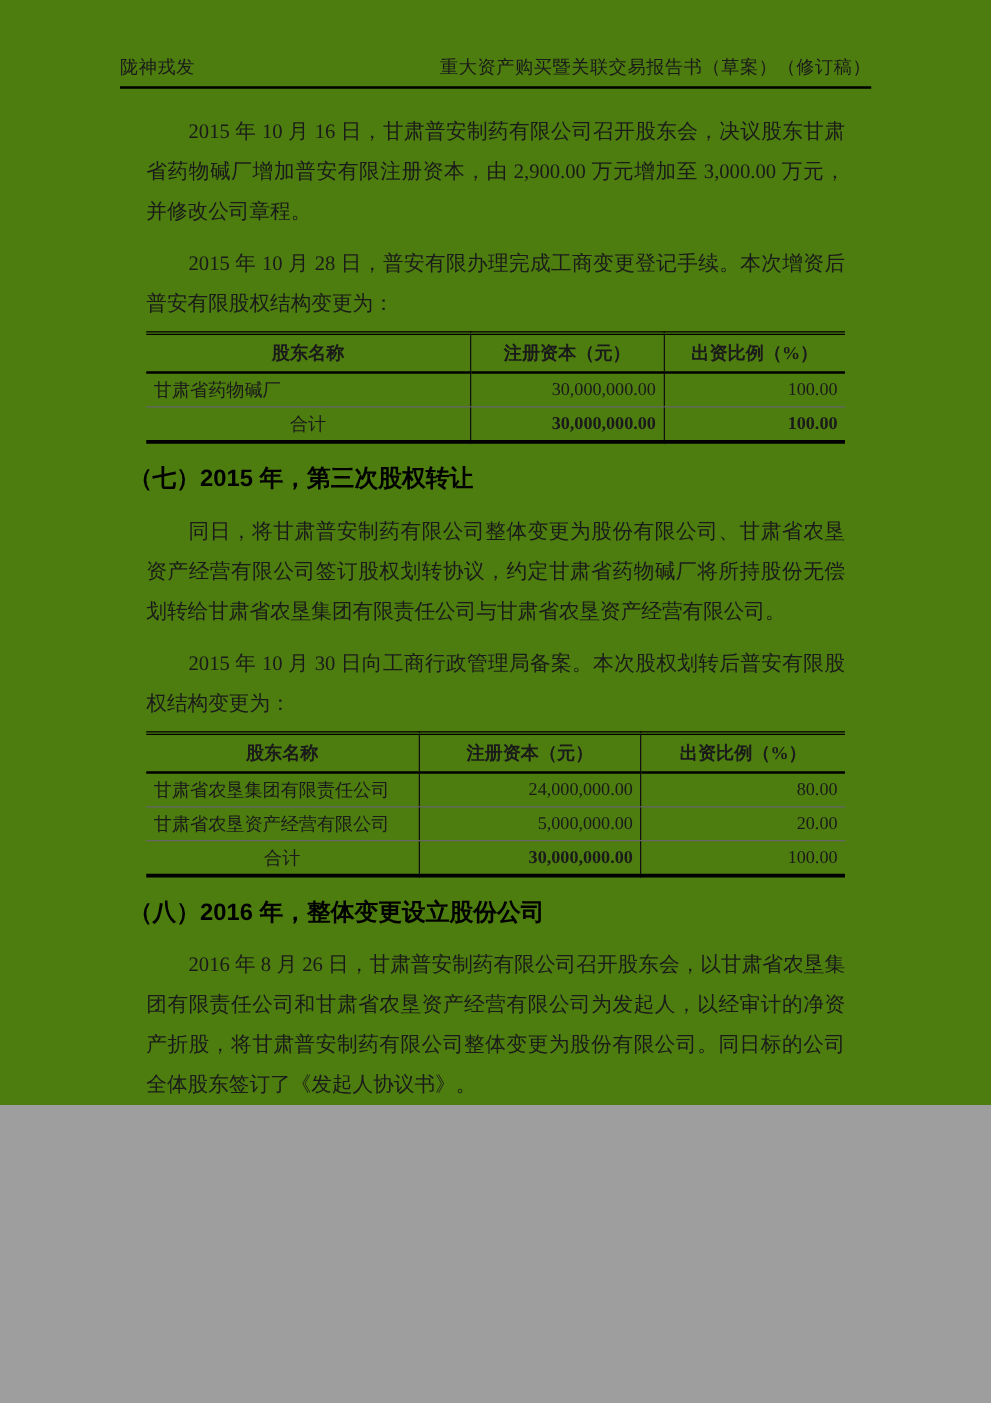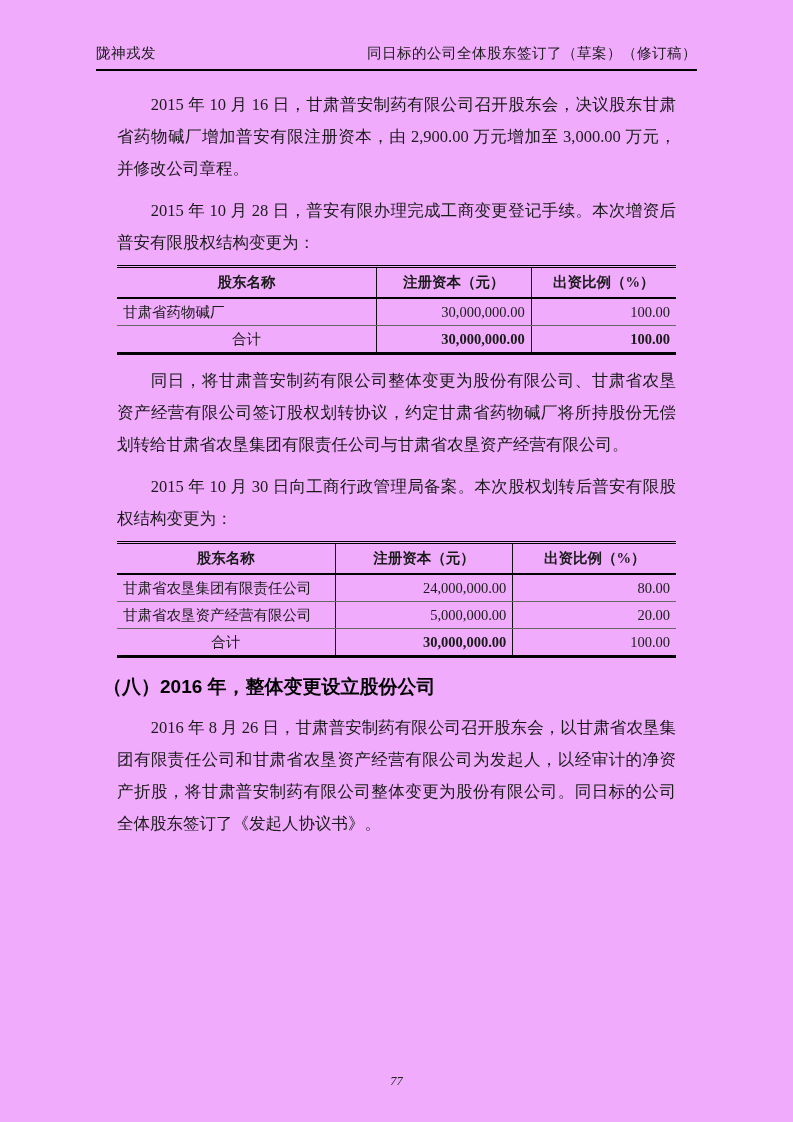--- a/index.html
+++ b/index.html
@@ -1,20 +1,20 @@
 <!DOCTYPE html>
 <html><head>
 <meta charset="utf-8">
 <style>
   html,body { margin:0; padding:0; background:#9e9e9e; }
   .page {
     position:relative;
-    width:793px; height:1122px;
+    width:793px; height:884px;
     margin:0 auto;
-    background:#f0abfc;
+    background:#4d7c0f;
     box-sizing:border-box;
     color:#1a1a1a;
     font-family:"Liberation Serif","DejaVu Serif",serif;
     overflow:hidden;
   }
   
   .doc-header {
     margin:0 96px;
     padding-top:44px;
     padding-bottom:6px;
@@ -78,21 +78,21 @@
     color:#222;
   }
 </style>
 </head>
 <body>
 
 <div class="page">
 
   <div class="doc-header">
     <span>陇神戎发</span>
-    <span>同日标的公司全体股东签订了（草案）（修订稿）</span>
+    <span>重大资产购买暨关联交易报告书（草案）（修订稿）</span>
   </div>
 
   <div class="doc-body">
 
     <p class="para first">2015 年 10 月 16 日，甘肃普安制药有限公司召开股东会，决议股东甘肃省药物碱厂增加普安有限注册资本，由 2,900.00 万元增加至 3,000.00 万元，并修改公司章程。</p>
 
     <p class="para">2015 年 10 月 28 日，普安有限办理完成工商变更登记手续。本次增资后普安有限股权结构变更为：</p>
 
     <table class="shareholder">
       <colgroup>
@@ -112,20 +112,21 @@
         <td class="cell-num">100.00</td>
       </tr>
       <tr class="total-row">
         <td class="cell-total-name v-sep">合计</td>
         <td class="cell-total-num v-sep">30,000,000.00</td>
         <td class="cell-total-num">100.00</td>
       </tr>
     </tbody>
       </table>
 
+    <h2 class="section-heading">（七）2015 年，第三次股权转让</h2>
 
 
     <p class="para">同日，将甘肃普安制药有限公司整体变更为股份有限公司、甘肃省农垦资产经营有限公司签订股权划转协议，约定甘肃省药物碱厂将所持股份无偿划转给甘肃省农垦集团有限责任公司与甘肃省农垦资产经营有限公司。</p>
 
     <p class="para">2015 年 10 月 30 日向工商行政管理局备案。本次股权划转后普安有限股权结构变更为：</p>
 
     <table class="shareholder">
       <colgroup>
           <col style="width:39%">
           <col style="width:31.8%">

